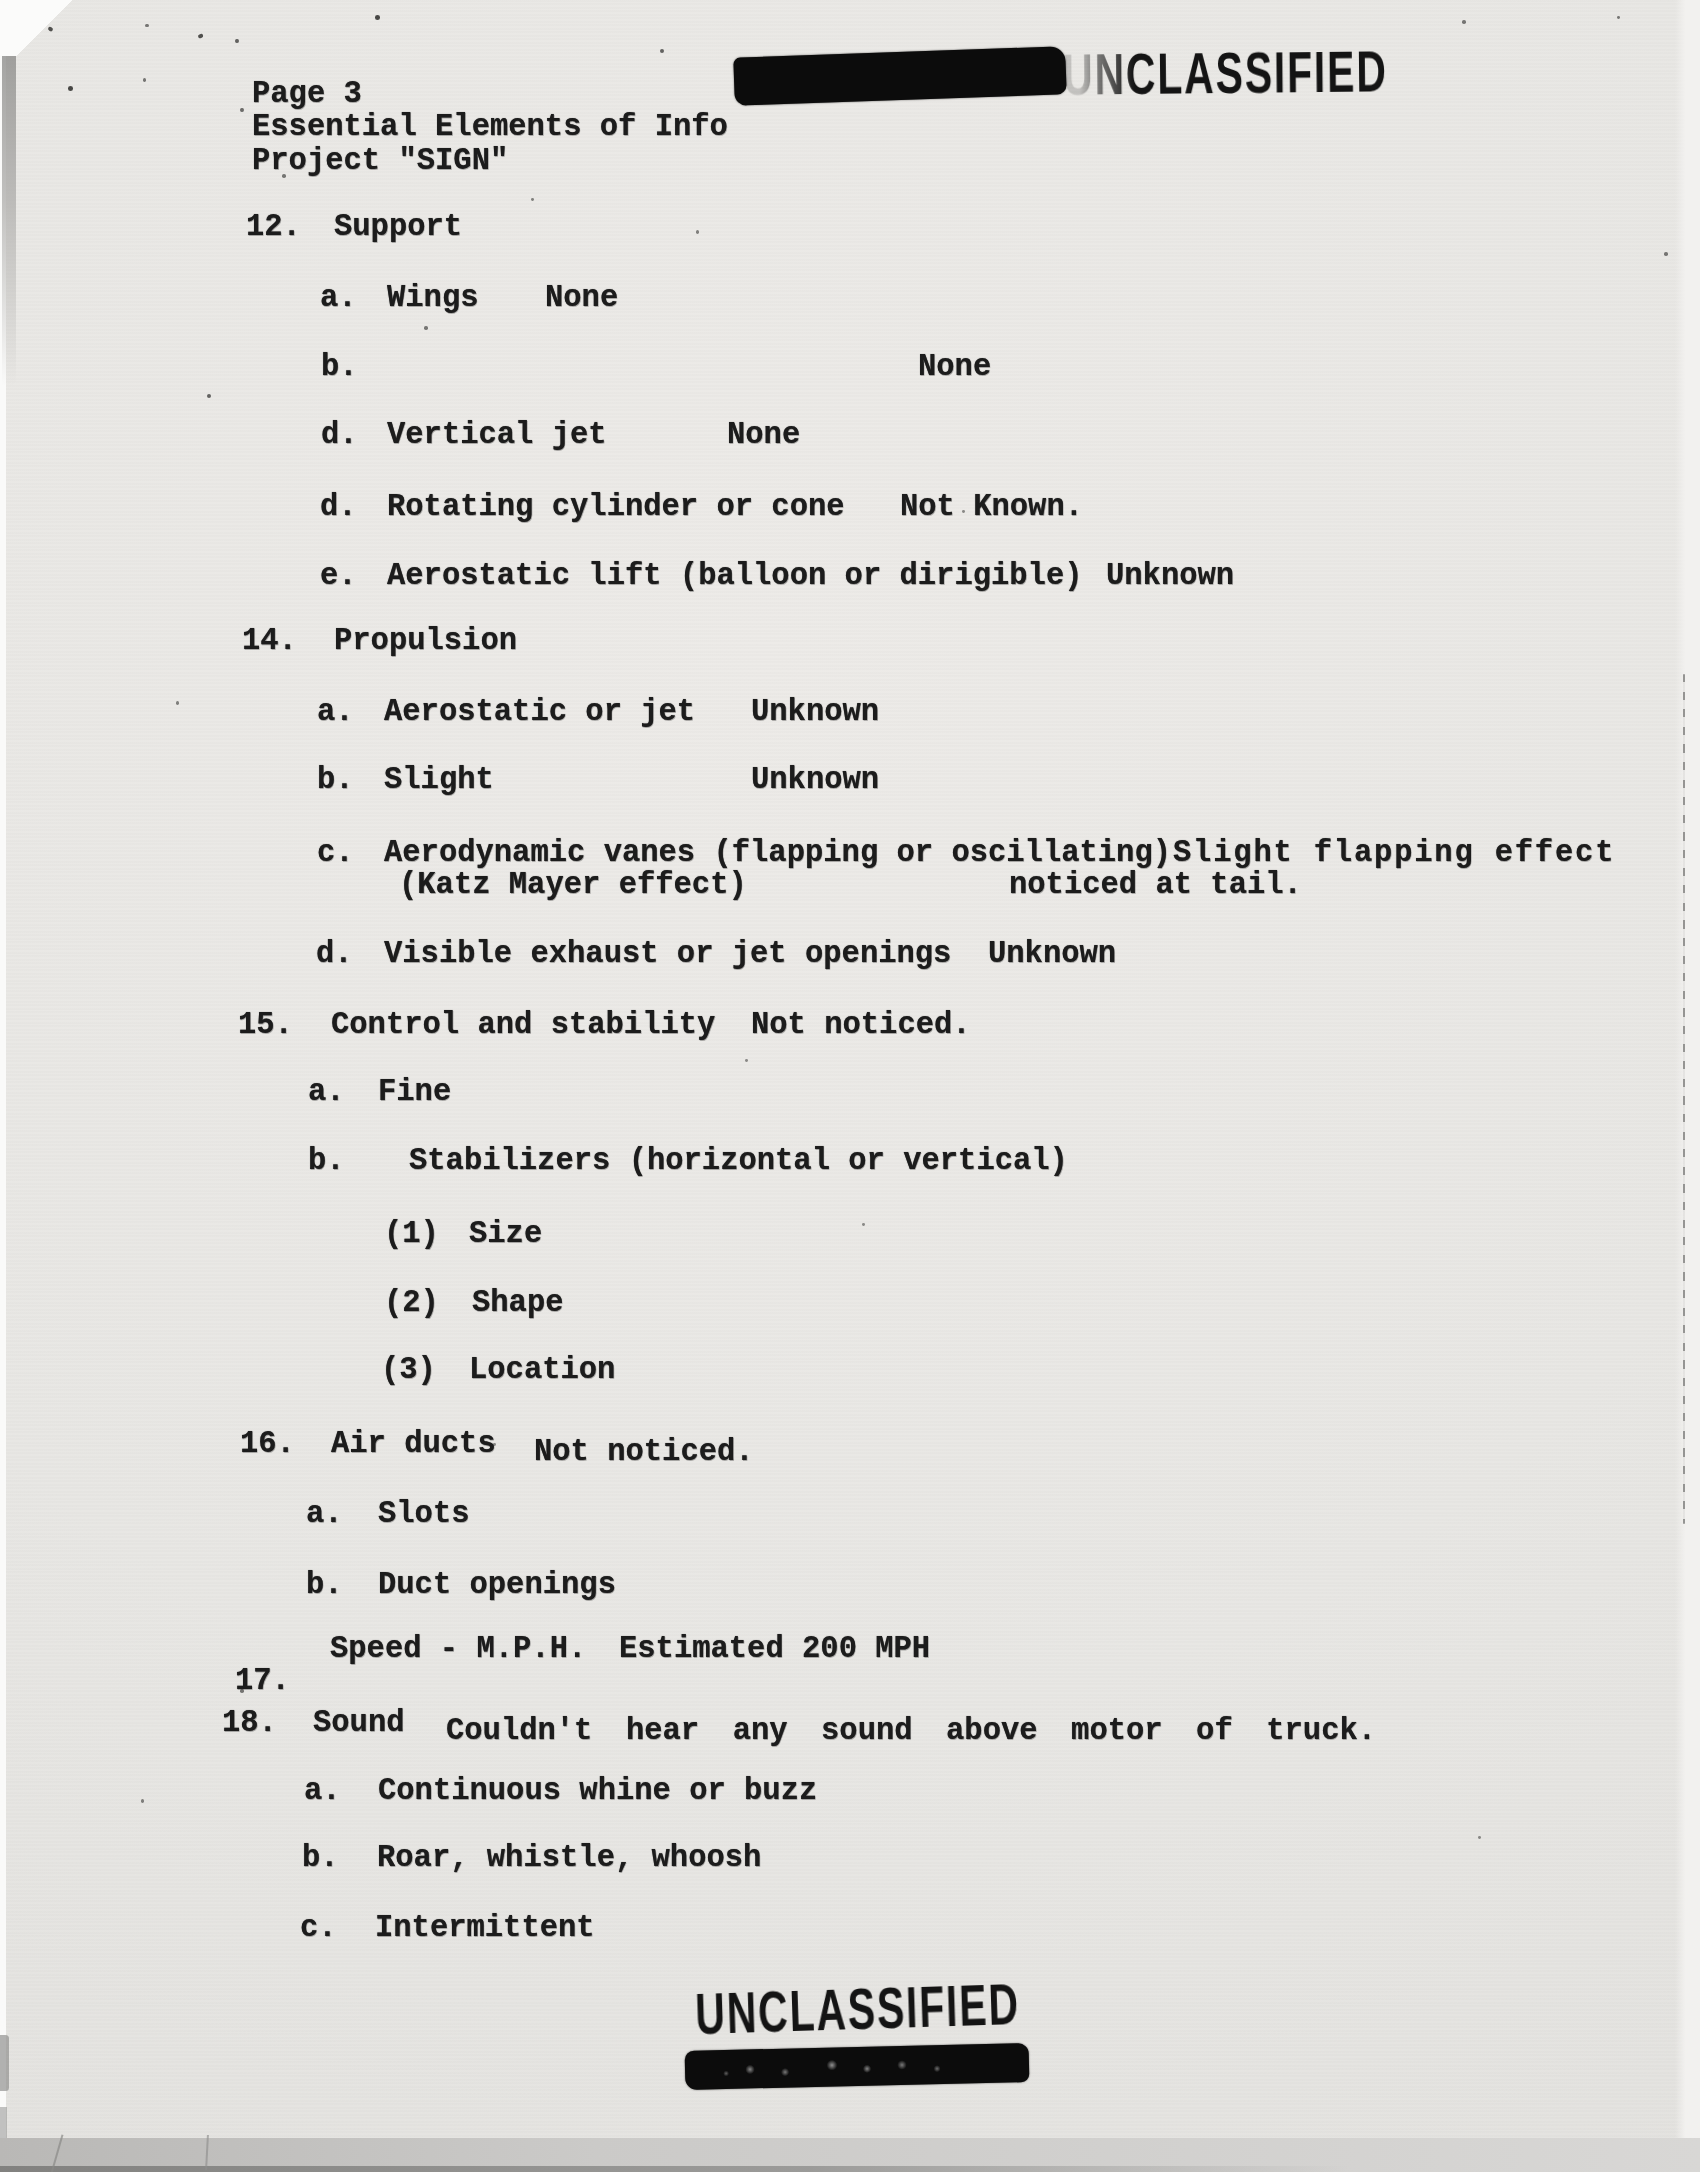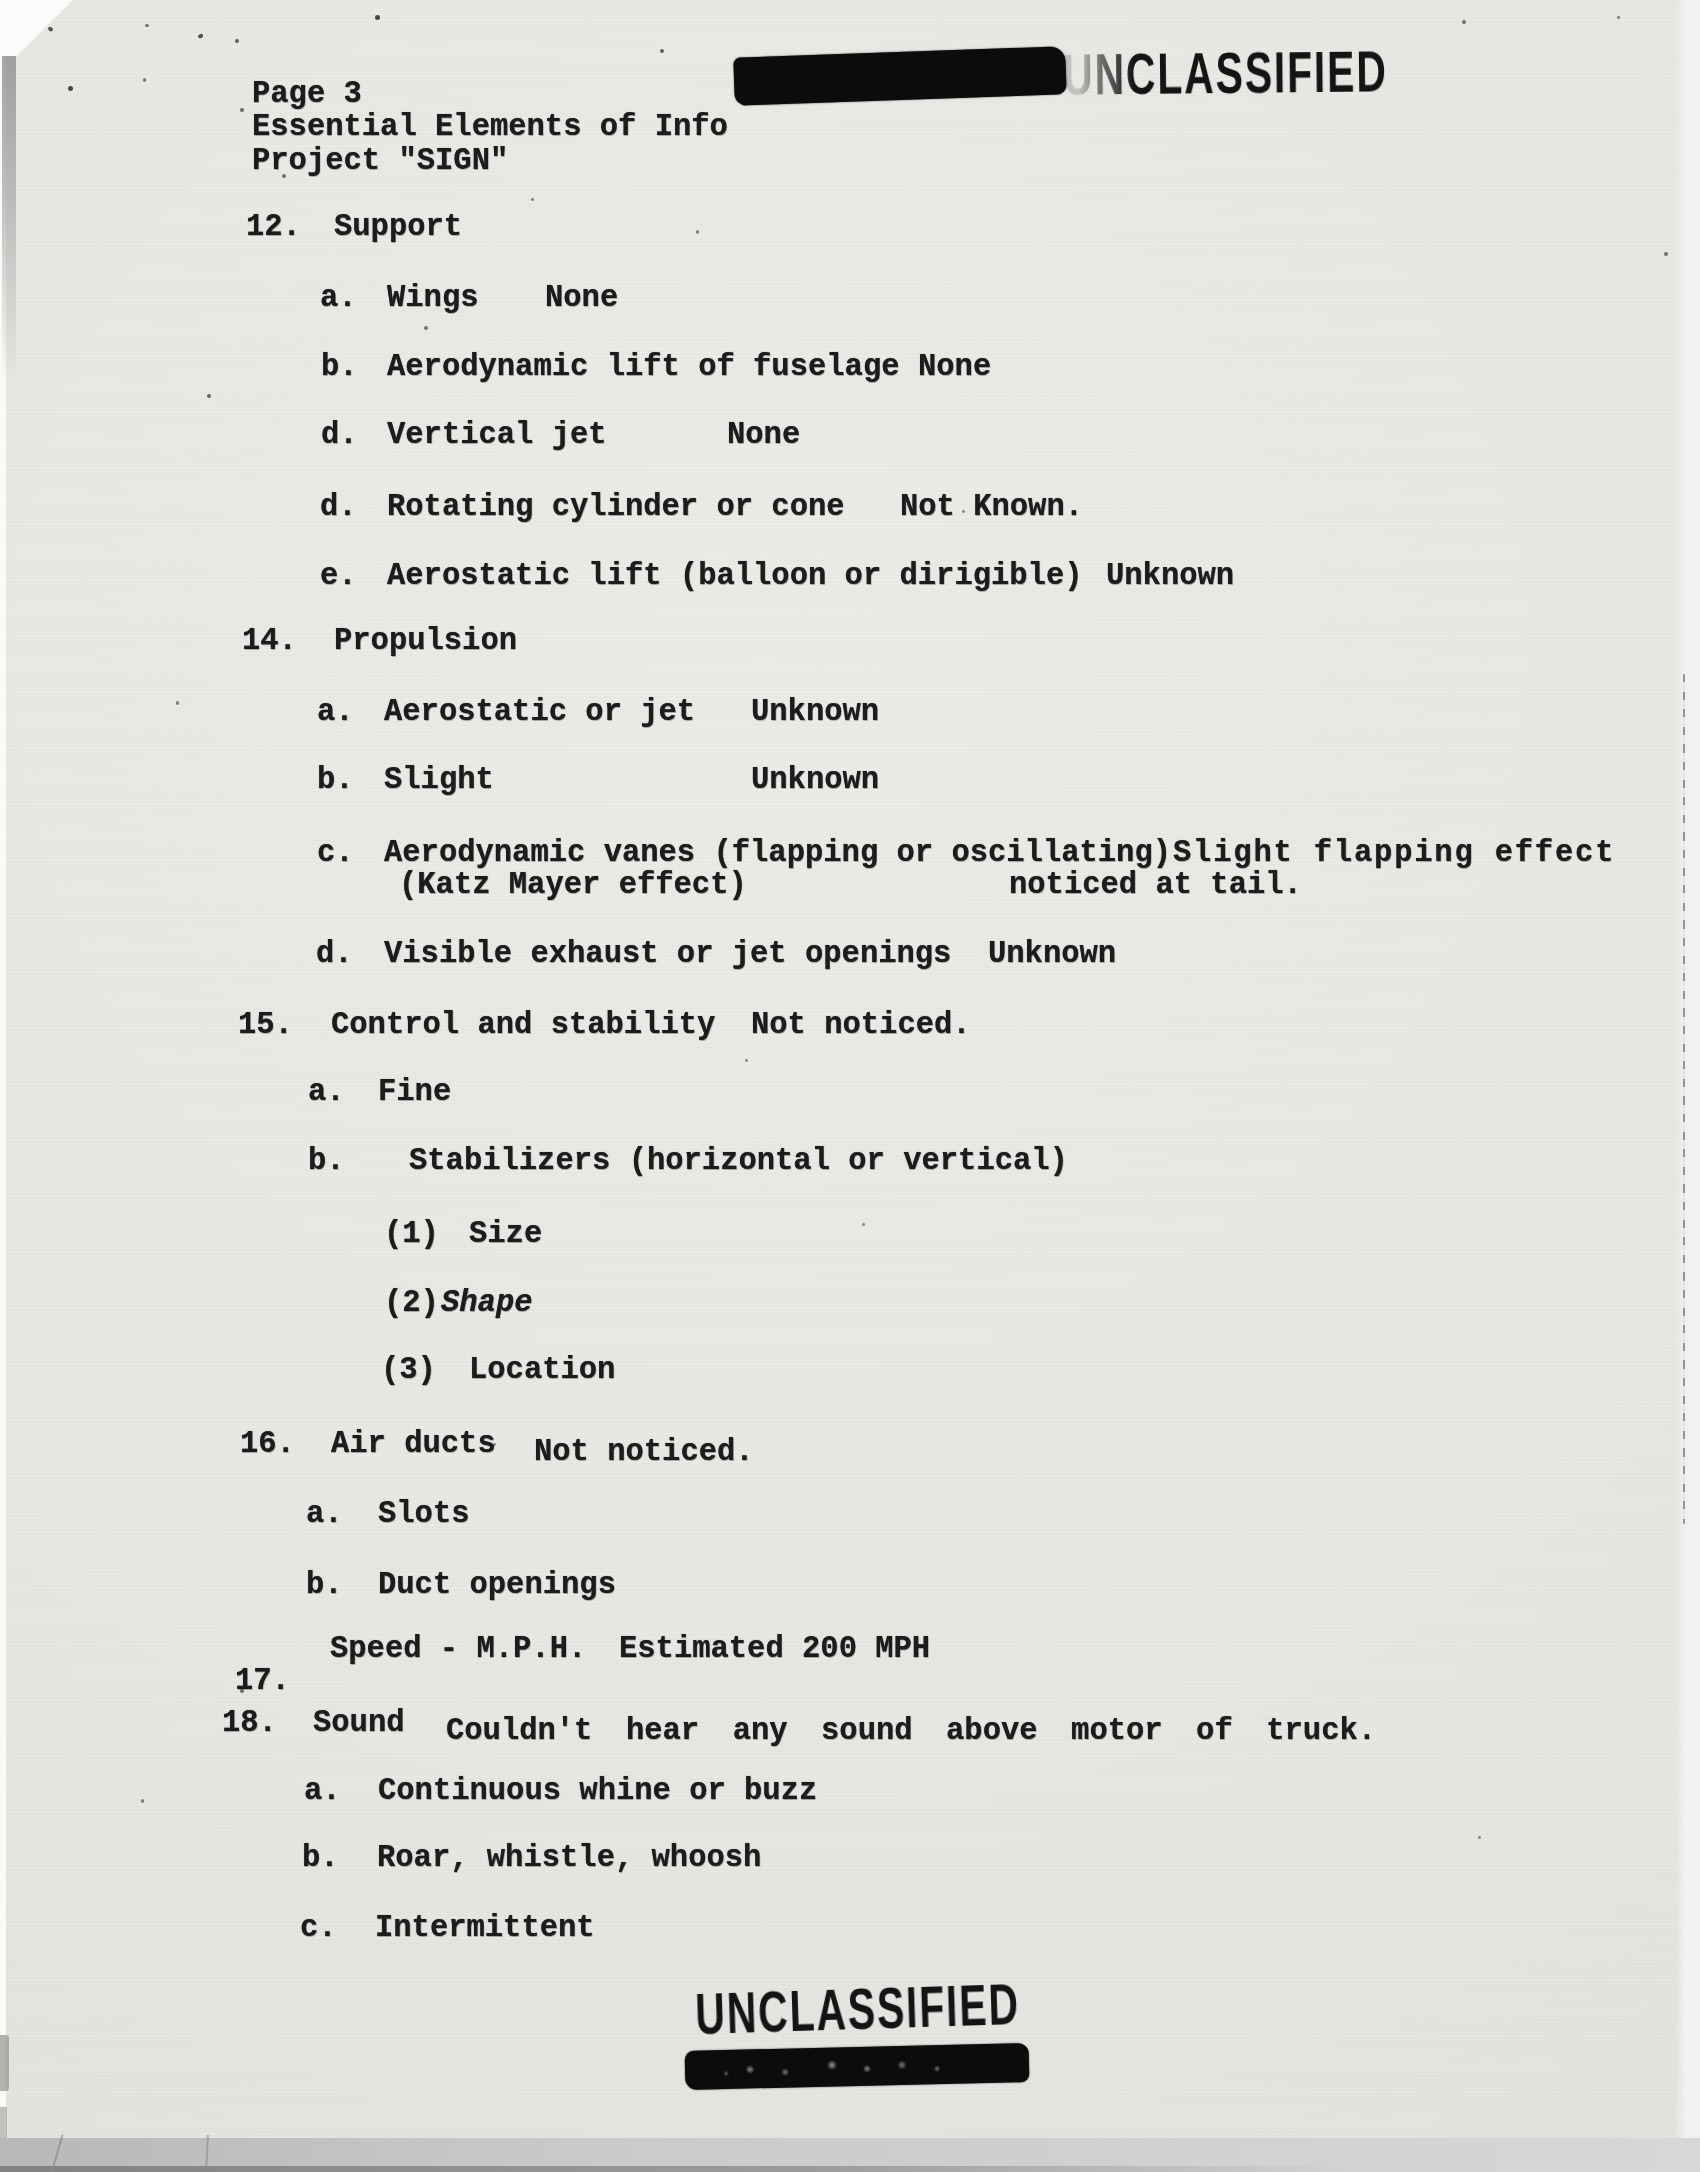--- a/index.html
+++ b/index.html
@@ -107,21 +107,20 @@
   <div class="tw" style="left:252px;top:145px;">Project "SIGN"</div>
 
   <div class="tw" style="left:246px;top:211px;">12.</div>
   <div class="tw" style="left:334px;top:211px;">Support</div>
 
   <div class="tw" style="left:320px;top:282px;">a.</div>
   <div class="tw" style="left:387px;top:282px;">Wings</div>
   <div class="tw" style="left:545px;top:282px;">None</div>
 
   <div class="tw" style="left:321px;top:351px;">b.</div>
-  <div class="tw" style="left:387px;top:351px;">Aerodynamic lift of fuselage</div>
   <div class="tw" style="left:918px;top:351px;">None</div>
 
   <div class="tw" style="left:321px;top:419px;">d.</div>
   <div class="tw" style="left:387px;top:419px;">Vertical jet</div>
   <div class="tw" style="left:727px;top:419px;">None</div>
 
   <div class="tw" style="left:320px;top:491px;">d.</div>
   <div class="tw" style="left:387px;top:491px;">Rotating cylinder or cone</div>
   <div class="tw" style="left:900px;top:491px;">Not Known.</div>
 
@@ -158,21 +157,21 @@
   <div class="tw" style="left:308px;top:1076px;">a.</div>
   <div class="tw" style="left:378px;top:1076px;">Fine</div>
 
   <div class="tw" style="left:308px;top:1145px;">b.</div>
   <div class="tw" style="left:378px;top:1145px;margin-left:31px;">Stabilizers (horizontal or vertical)</div>
 
   <div class="tw" style="left:384px;top:1218px;">(1)</div>
   <div class="tw" style="left:469px;top:1218px;">Size</div>
 
   <div class="tw" style="left:384px;top:1287px;">(2)</div>
-  <div class="tw" style="left:441px;top:1287px;font-style:italic;">Shape</div>
+  <div class="tw" style="left:472px;top:1287px;">Shape</div>
 
   <div class="tw" style="left:381px;top:1354px;">(3)</div>
   <div class="tw" style="left:469px;top:1354px;">Location</div>
 
   <div class="tw" style="left:240px;top:1428px;">16.</div>
   <div class="tw" style="left:331px;top:1428px;">Air ducts</div>
   <div class="tw" style="left:534px;top:1436px;">Not noticed.</div>
 
   <div class="tw" style="left:306px;top:1498px;">a.</div>
   <div class="tw" style="left:378px;top:1498px;">Slots</div>

